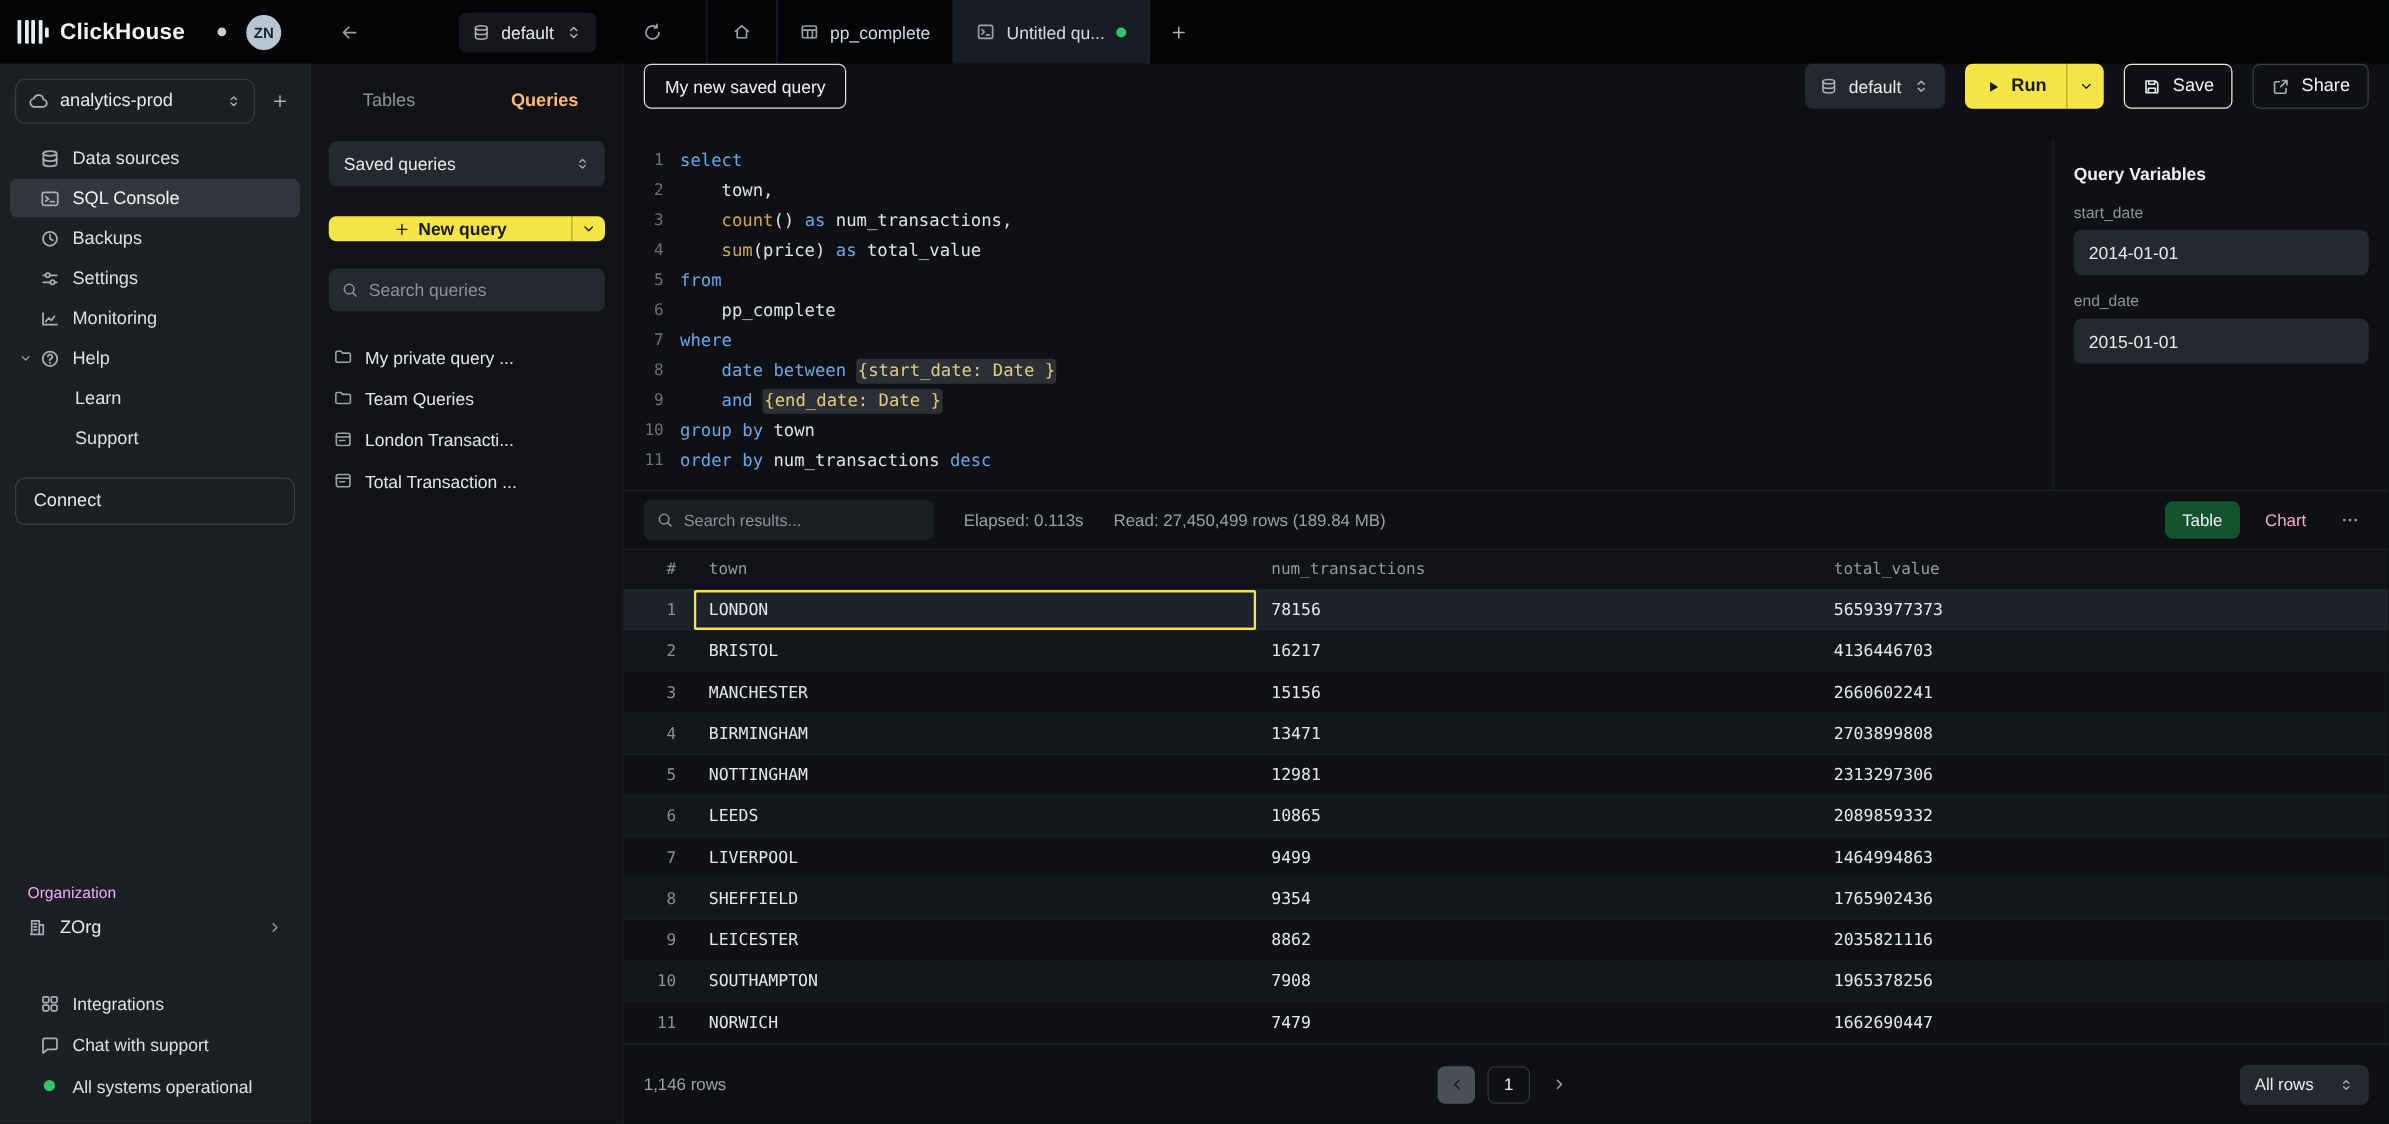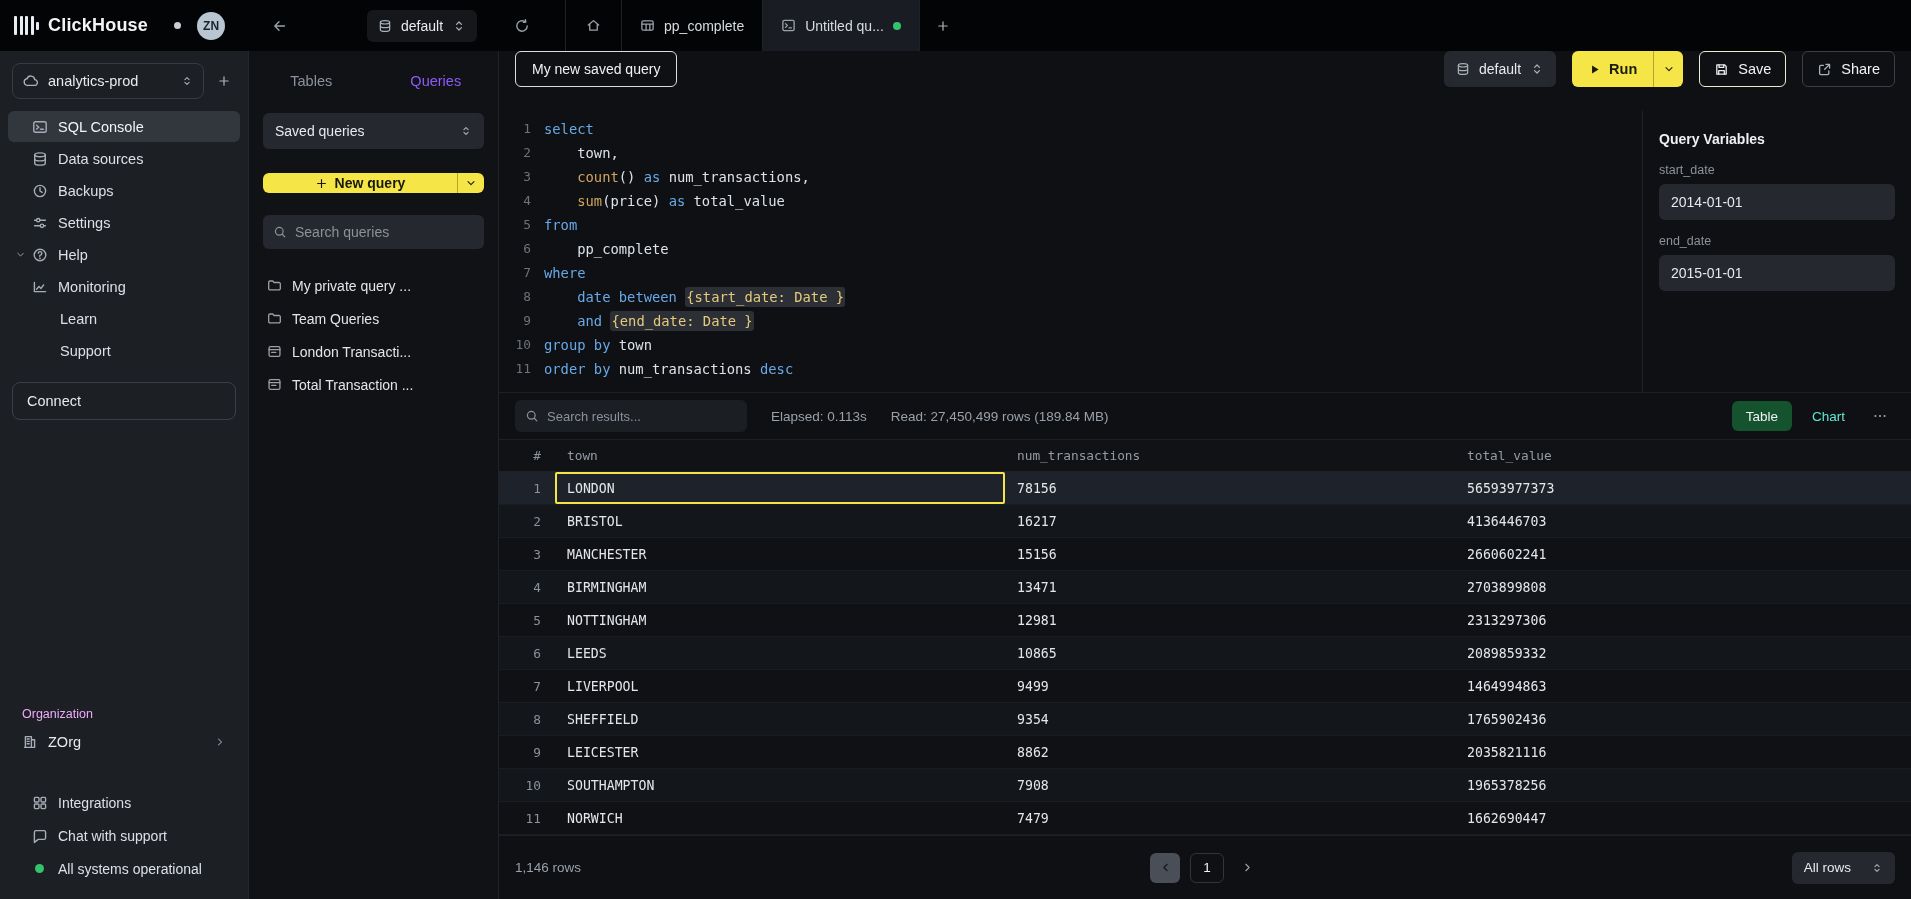--- a/index.html
+++ b/index.html
@@ -61,21 +61,21 @@
   .org-row .chev{margin-left:auto;color:#9aa1a9;}
   .side-foot{margin-top:36px;display:flex;flex-direction:column;}
   .foot-item{height:33px;display:flex;align-items:center;gap:10px;padding-left:32px;font-size:14px;color:#dbe0e6;cursor:pointer;}
   .foot-item .icon{color:#a6adb5;}
   .status-dot{width:9px;height:9px;border-radius:50%;flex:none;margin:0 4px 0 3px;}
 
   
   .left-panel{width:250px;flex:none;background:#101216;border-right:1px solid #1f2227;display:flex;flex-direction:column;}
   .ptabs{height:60px;flex:none;display:flex;align-items:center;}
   .ptab{flex:1;background:none;border:none;font-size:14.5px;color:#8b929b;cursor:pointer;text-align:center;}
-  .ptab.active{color:#8b5cf6;font-weight:400;}
+  .ptab.active{color:#fdba74;font-weight:700;}
   .psel{margin:2px 14px 0;height:36px;background:var(--input);border-radius:6px;display:flex;align-items:center;justify-content:space-between;padding:0 12px;font-size:14px;color:#e7eaee;cursor:pointer;}
   .psel .icon{color:#aab1b9;}
   .newq{margin:24px 14px 0;height:20px;background:var(--accent);border-radius:6px;display:flex;align-items:stretch;cursor:pointer;color:#17190b;font-weight:600;font-size:14px;}
   .newq-main{flex:1;display:flex;align-items:center;justify-content:center;gap:7px;}
   .newq-main .icon{width:13px;height:13px;}
   .newq-caret{width:27px;display:flex;align-items:center;justify-content:center;border-left:1px solid rgba(0,0,0,.28);}
   .psearch{margin:22px 14px 0;height:34px;background:var(--input);border-radius:6px;display:flex;align-items:center;gap:8px;padding:0 10px;}
   .psearch .icon{width:14px;height:14px;color:#8b929b;}
   .psearch input,.rsearch input{flex:1;min-width:0;background:none;border:none;outline:none;color:#e7eaee;font-size:14px;font-family:inherit;}
   .psearch input::placeholder,.rsearch input::placeholder{color:#8b929b;}
@@ -115,21 +115,21 @@
   .var-field:first-child .var-label{margin-top:0;}
   .var-input{width:100%;height:36px;background:var(--input);border:none;border-radius:6px;padding:0 12px;color:#e7eaee;font-size:14px;font-family:Liberation Sans, sans-serif;outline:none;}
 
   
   .results-toolbar{height:47px;flex:none;display:flex;align-items:center;padding:0 16px;gap:24px;border-top:1px solid #1d2025;}
   .rsearch{width:232px;height:32px;background:#1b1e23;border-radius:6px;display:flex;align-items:center;gap:8px;padding:0 10px;}
   .rsearch .icon{width:14px;height:14px;color:#8b929b;}
   .rsearch input{font-size:13px;}
   .rstat{font-size:13.5px;color:#9aa1a9;white-space:nowrap;}
   .rt-right{margin-left:auto;display:flex;align-items:center;gap:6px;}
-  .vt-btn{height:30px;padding:0 14px;border:none;border-radius:6px;background:none;color:#5eead4;font-size:13.5px;cursor:pointer;}
+  .vt-btn{height:30px;padding:0 14px;border:none;border-radius:6px;background:none;color:#f9a8d4;font-size:13.5px;cursor:pointer;}
   .vt-btn.active{background:#14532d;color:#f0f2f5;}
   .more-btn{background:none;border:none;color:#9aa1a9;width:30px;height:30px;display:flex;align-items:center;justify-content:center;cursor:pointer;}
 
   .grid{flex:1;min-height:0;display:flex;flex-direction:column;font-family:"DejaVu Sans Mono",monospace;}
   .grid-header{height:33px;flex:none;display:flex;align-items:stretch;border-top:1px solid #1d2025;border-bottom:1px solid #1d2025;background:#101216;color:#949ba3;font-size:12.8px;}
   .hcell,.cell{display:flex;align-items:center;min-width:0;white-space:nowrap;}
   .col-n{width:56px;flex:none;justify-content:flex-end;padding-right:14px;color:#8b929b;}
   .col-town{width:450px;flex:none;padding-left:12px;}
   .col-num{width:450px;flex:none;padding-left:12px;}
   .col-total{flex:1;min-width:0;padding-left:12px;}
@@ -253,81 +253,81 @@
         </div>
         <button class="service-plus">
             <span class="icon" style="width:14px;height:14px">
               <svg viewBox="0 0 16 16" xmlns="http://www.w3.org/2000/svg" fill="none" stroke="currentColor" stroke-width="1.4" stroke-linecap="round" stroke-linejoin="round">
                 <path d="M8 3.2v9.6M3.2 8h9.6"></path>
               </svg>
             </span>
           </button>
       </div>
       <nav class="menu">
-          <div class="menu-item active">
-            <span class="icon ">
-              <svg viewBox="0 0 16 16" xmlns="http://www.w3.org/2000/svg" fill="none" stroke="currentColor" stroke-width="1.4" stroke-linecap="round" stroke-linejoin="round">
-                <rect x="1.8" y="2.8" width="12.4" height="10.4" rx="1.8"></rect>
-                <path d="M4.6 6.3 6.8 8.2 4.6 10M8.4 10.2h3"></path>
-              </svg>
-            </span>
-            <span>SQL Console</span>
-          </div>
           <div class="menu-item">
             <span class="icon ">
               <svg viewBox="0 0 16 16" xmlns="http://www.w3.org/2000/svg" fill="none" stroke="currentColor" stroke-width="1.4" stroke-linecap="round" stroke-linejoin="round">
                 <ellipse cx="8" cy="3.8" rx="5.3" ry="1.9"></ellipse>
                 <path d="M2.7 3.8v8.4c0 1 2.4 1.9 5.3 1.9s5.3-.9 5.3-1.9V3.8"></path>
                 <path d="M2.7 8c0 1 2.4 1.9 5.3 1.9S13.3 9 13.3 8"></path>
               </svg>
             </span>
             <span>Data sources</span>
           </div>
+          <div class="menu-item active">
+            <span class="icon ">
+              <svg viewBox="0 0 16 16" xmlns="http://www.w3.org/2000/svg" fill="none" stroke="currentColor" stroke-width="1.4" stroke-linecap="round" stroke-linejoin="round">
+                <rect x="1.8" y="2.8" width="12.4" height="10.4" rx="1.8"></rect>
+                <path d="M4.6 6.3 6.8 8.2 4.6 10M8.4 10.2h3"></path>
+              </svg>
+            </span>
+            <span>SQL Console</span>
+          </div>
           <div class="menu-item">
             <span class="icon ">
               <svg viewBox="0 0 16 16" xmlns="http://www.w3.org/2000/svg" fill="none" stroke="currentColor" stroke-width="1.4" stroke-linecap="round" stroke-linejoin="round">
                 <circle cx="8" cy="8" r="5.6"></circle>
                 <path d="M8 4.8V8l2.2 1.3"></path>
               </svg>
             </span>
             <span>Backups</span>
           </div>
           <div class="menu-item">
             <span class="icon ">
               <svg viewBox="0 0 16 16" xmlns="http://www.w3.org/2000/svg" fill="none" stroke="currentColor" stroke-width="1.4" stroke-linecap="round" stroke-linejoin="round">
                 <path d="M2.6 5.2h10.8M2.6 10.8h10.8"></path>
                 <circle cx="6.2" cy="5.2" r="1.7" fill="#1c1f24"></circle>
                 <circle cx="10" cy="10.8" r="1.7" fill="#1c1f24"></circle>
               </svg>
             </span>
             <span>Settings</span>
           </div>
           <div class="menu-item">
+            <span class="icon ">
+              <svg viewBox="0 0 16 16" xmlns="http://www.w3.org/2000/svg" fill="none" stroke="currentColor" stroke-width="1.4" stroke-linecap="round" stroke-linejoin="round">
+                <path d="M2.4 12.6V3.4M2.4 12.6h11.2"></path>
+                <path d="M4.6 10.2 7 7.4l2 2 2.6-3.4"></path>
+              </svg>
+            </span>
+            <span>Monitoring</span>
+          </div>
+          <div class="menu-item">
             <span class="icon xs expand">
               <svg viewBox="0 0 16 16" xmlns="http://www.w3.org/2000/svg" fill="none" stroke="currentColor" stroke-width="1.4" stroke-linecap="round" stroke-linejoin="round">
                 <path d="M4 6.2 8 10.2l4-4"></path>
               </svg>
             </span>
             <span class="icon ">
               <svg viewBox="0 0 16 16" xmlns="http://www.w3.org/2000/svg" fill="none" stroke="currentColor" stroke-width="1.4" stroke-linecap="round" stroke-linejoin="round">
                 <circle cx="8" cy="8" r="5.8"></circle>
                 <path d="M6.3 6.3A1.75 1.75 0 1 1 8.3 8.1c-.5.4-.6.7-.6 1.2"></path>
                 <path d="M7.75 11.3h.5"></path>
               </svg>
             </span>
             <span>Help</span>
-          </div>
-          <div class="menu-item">
-            <span class="icon ">
-              <svg viewBox="0 0 16 16" xmlns="http://www.w3.org/2000/svg" fill="none" stroke="currentColor" stroke-width="1.4" stroke-linecap="round" stroke-linejoin="round">
-                <path d="M2.4 12.6V3.4M2.4 12.6h11.2"></path>
-                <path d="M4.6 10.2 7 7.4l2 2 2.6-3.4"></path>
-              </svg>
-            </span>
-            <span>Monitoring</span>
           </div>
           <div class="menu-item indent">
             <span>Learn</span>
           </div>
           <div class="menu-item indent">
             <span>Support</span>
           </div>
         </nav>
       <button class="connect-btn">Connect</button>
       <div class="org-block">

